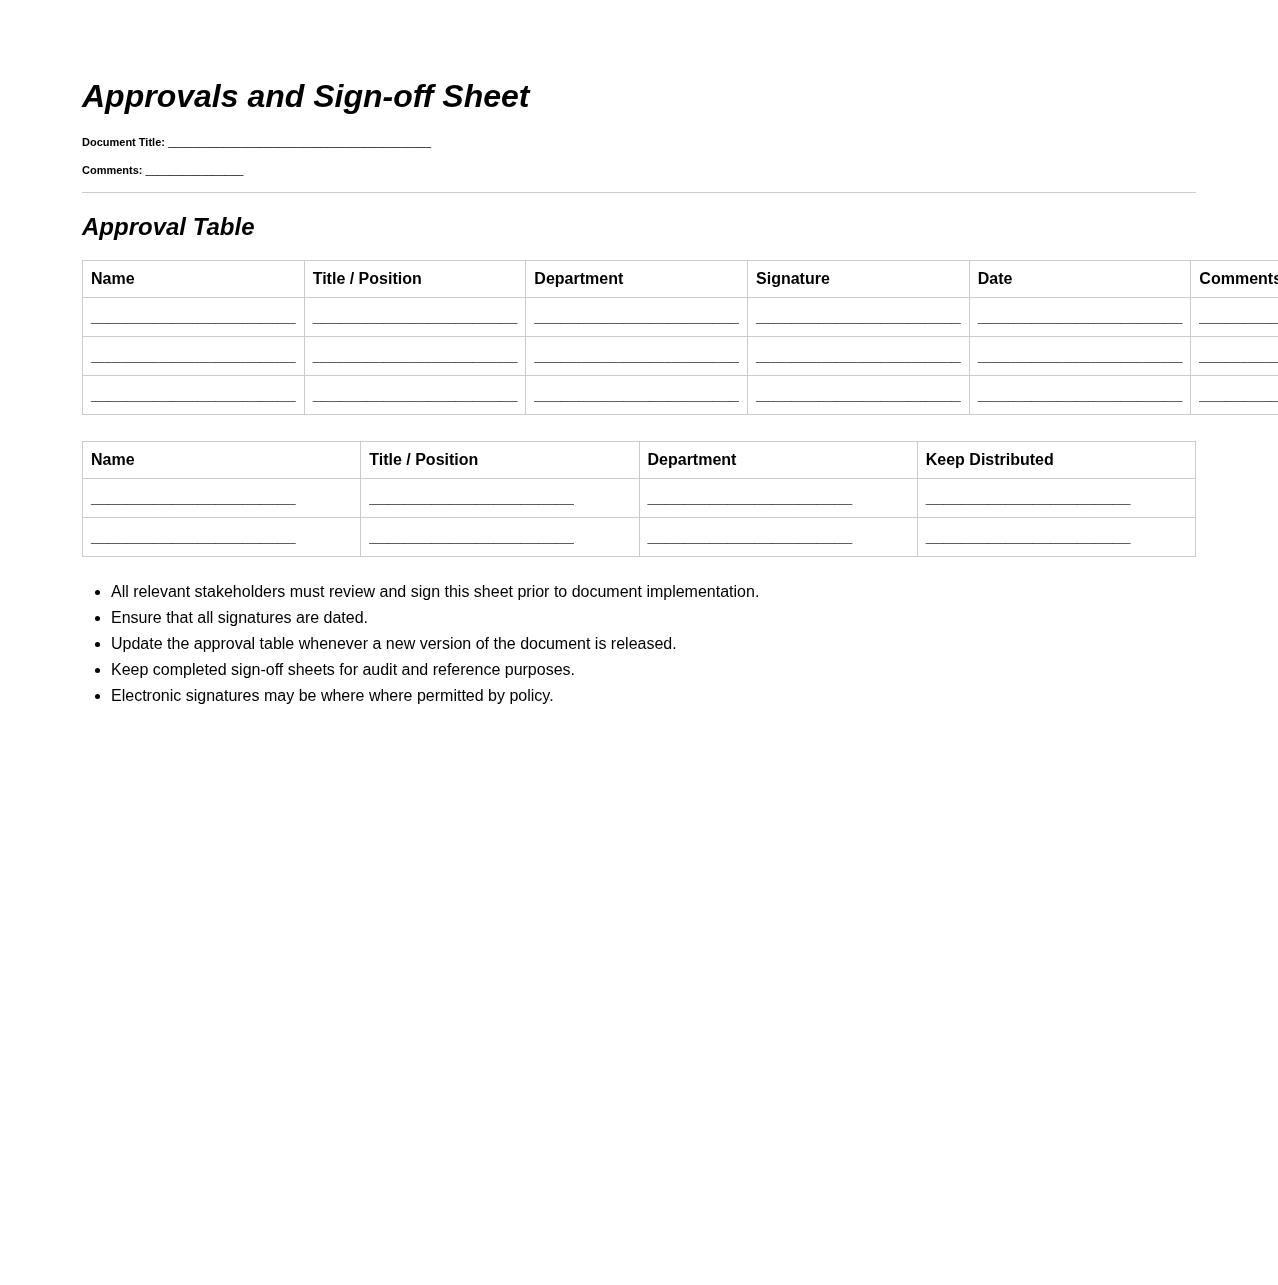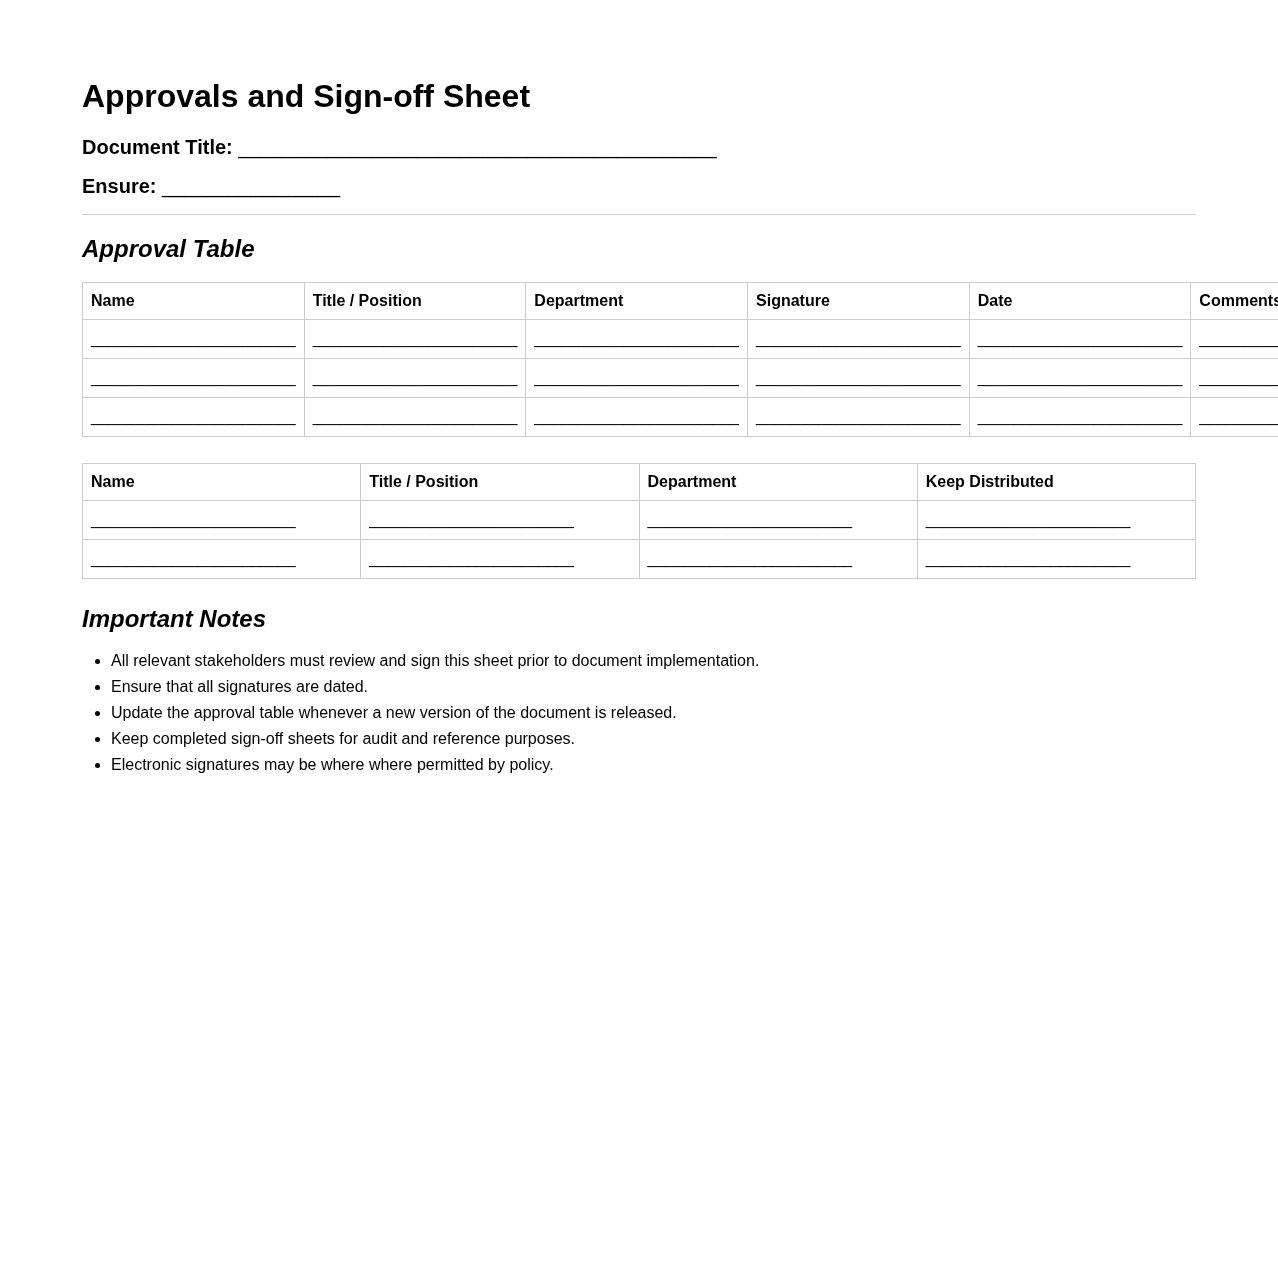--- a/index.html
+++ b/index.html
@@ -12,24 +12,25 @@
   }
   body { overflow-x: hidden; width: 1278px; height: 1285px; }
   .page {
     width: 1114px;
     margin: 78px auto 0;
   }
   h1.doc-title {
     font-size: 32px;
     font-weight: bold;
     margin: 0 0 21px 0;
+    font-style: italic;
   }
   p.field {
     margin: 16px 0;
-    font-size: 20px;
+    font-size: 11px;
   }
   .field-label { font-weight: bold; }
   .field-blank { font-weight: normal; }
   hr.divider {
     border: 0;
     border-top: 1px solid #cccccc;
     margin: 15px 0 0 0;
   }
   h2.section-heading {
     font-size: 24px;
@@ -49,40 +50,41 @@
     vertical-align: bottom;
     white-space: nowrap;
   }
   th {
     padding: 9px 8px;
     font-weight: bold;
     vertical-align: middle;
   }
   td {
     padding: 10px 8px;
+    font-weight: bold;
   }
   ul.notes-list {
     margin: 16px 0 0 0;
     padding-left: 21px;
   }
   ul.notes-list li { margin: 8px; padding: 0; }
 </style>
 </head>
 <body>
 
 <div class="page">
 
   <h1 class="doc-title">Approvals and Sign-off Sheet</h1>
 
   <p class="field">
     <span class="field-label">Document Title:</span>
     <span class="field-blank">___________________________________________</span>
   </p>
   <p class="field">
-    <span class="field-label">Ensure:</span>
+    <span class="field-label">Comments:</span>
     <span class="field-blank">________________</span>
   </p>
 
   <hr class="divider">
 
   <h2 class="section-heading">Approval Table</h2>
 
   <table class="full">
     <thead>
       <tr>
@@ -141,21 +143,20 @@
       </tr>
       <tr>
         <td><span>_______________________</span></td>
         <td><span>_______________________</span></td>
         <td><span>_______________________</span></td>
         <td><span>_______________________</span></td>
       </tr>
     </tbody>
   </table>
 
-  <h2 class="section-heading">Important Notes</h2>
 
   <ul class="notes-list">
     <li>All relevant stakeholders must review and sign this sheet prior to document implementation.</li>
     <li>Ensure that all signatures are dated.</li>
     <li>Update the approval table whenever a new version of the document is released.</li>
     <li>Keep completed sign-off sheets for audit and reference purposes.</li>
     <li>Electronic signatures may be where where permitted by policy.</li>
   </ul>
 
 </div>

